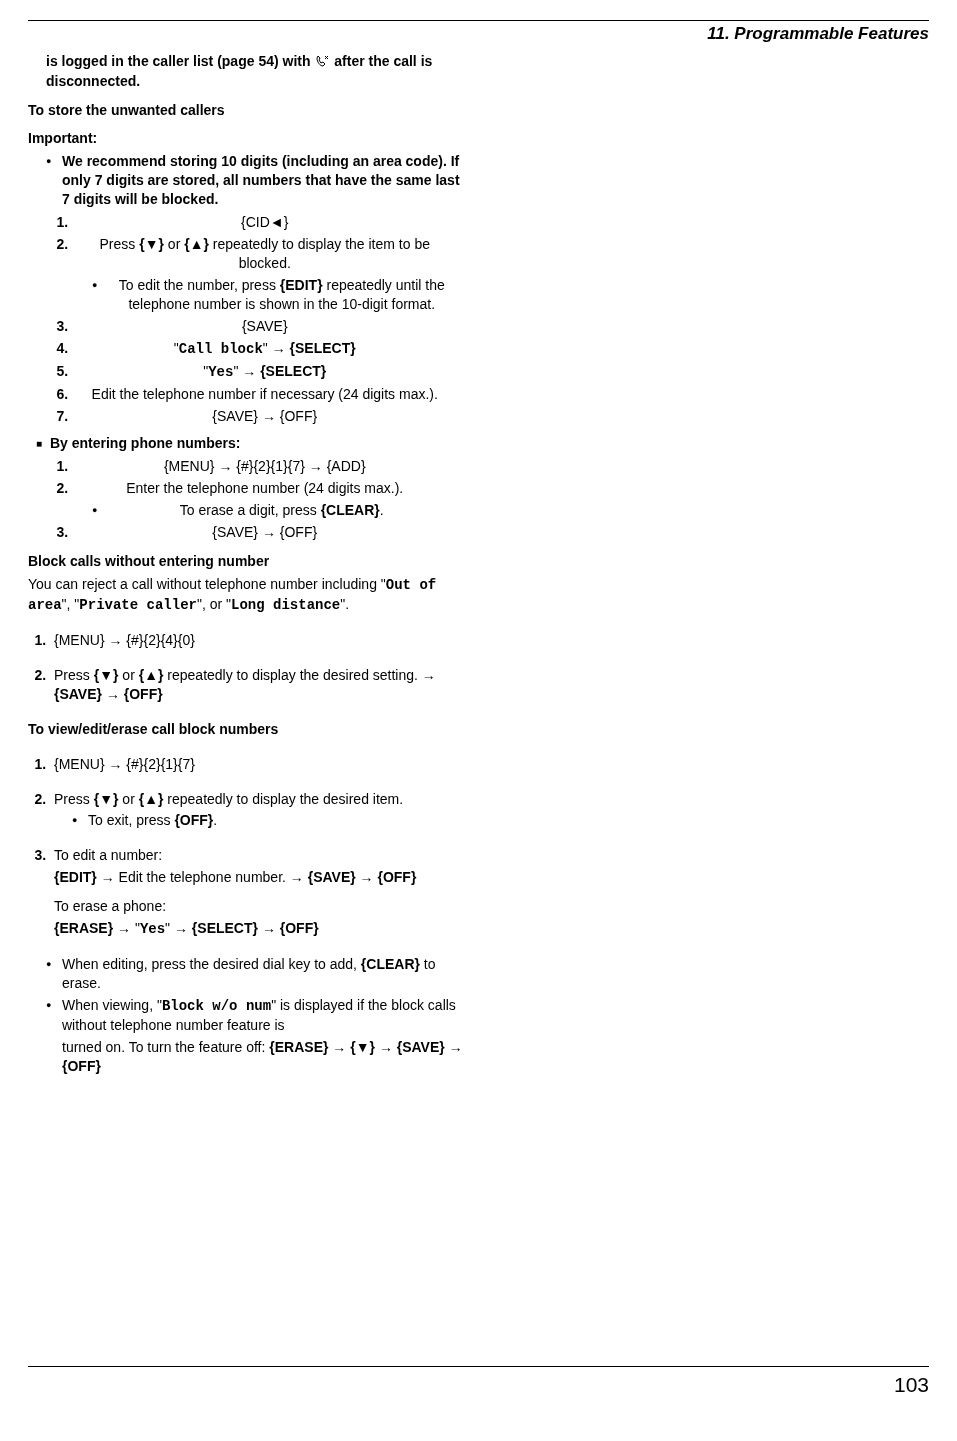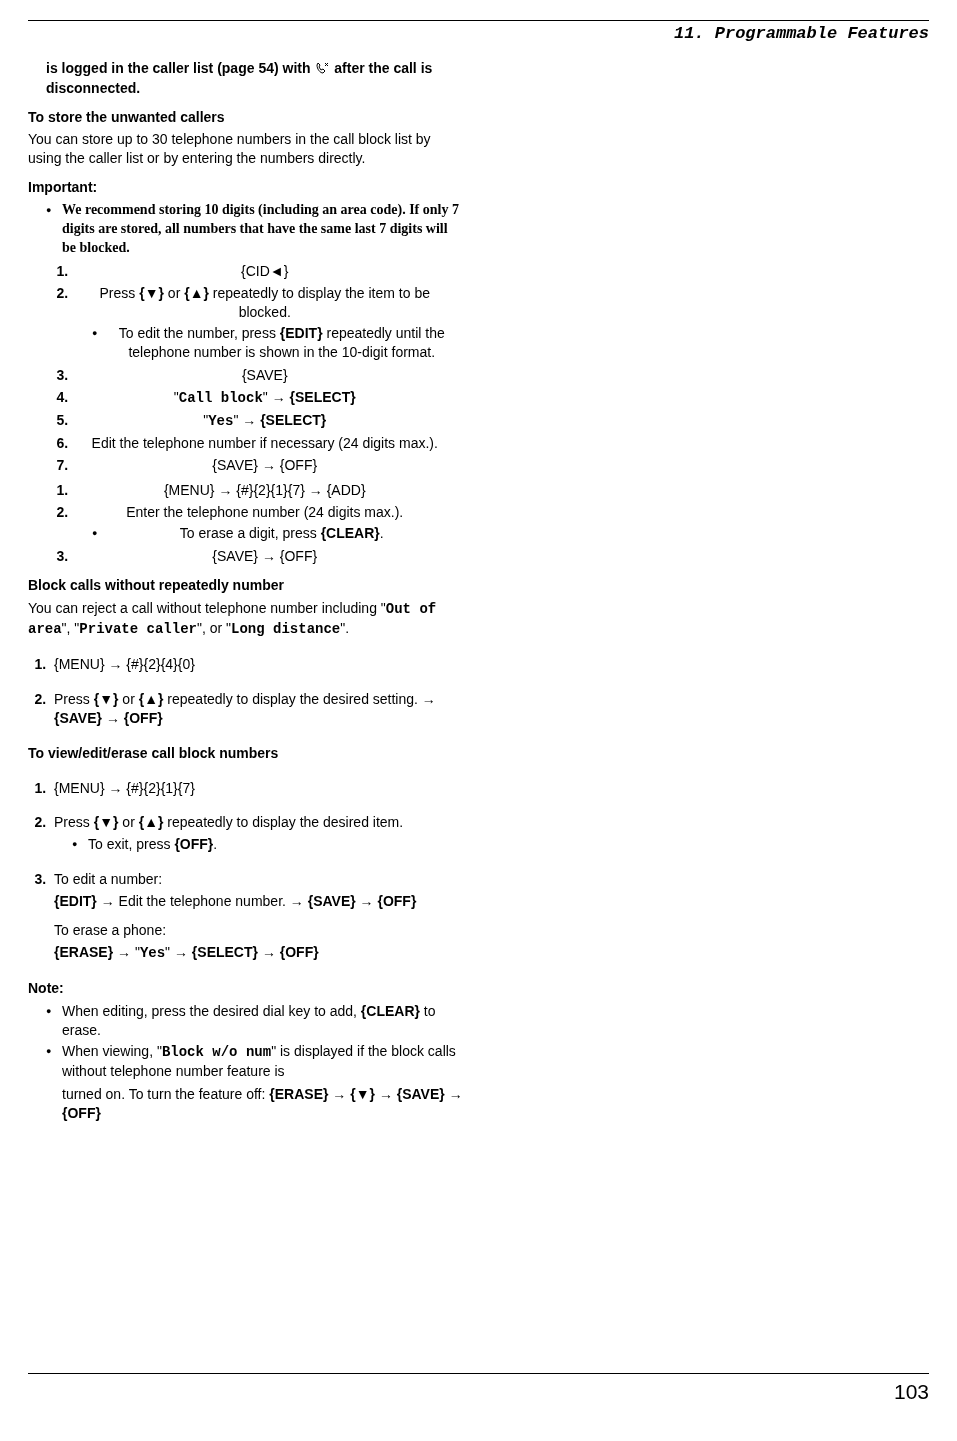--- a/index.html
+++ b/index.html
@@ -13,22 +13,21 @@
   }
   .top-rule {
     border-top: 1.5px solid #000;
     margin-bottom: 2px;
   }
   .chapter-title {
     text-align: right;
     font-weight: bold;
     font-style: italic;
     font-size: 17px;
-    margin: 0 0 9px 0;
-    font-family: Liberation Mono, monospace;
+    margin: 0 0 2px 0;
   }
   .columns {
     column-count: 2;
     column-gap: 30px;
     column-fill: auto;
     height: 1300px;
   }
   .p {
     margin: 4px 0 8px 0;
   }
@@ -73,21 +72,21 @@
     padding-left: 16px;
     margin: 3px 0;
   }
   ul.bullet > li::before {
     content: "\25CF";
     font-size: 9px;
     position: absolute;
     left: 0;
     top: 3px;
   }
-  ul.bullet-bold > li { font-weight: bold; font-family: Liberation Serif, serif; }
+  ul.bullet-bold > li { font-weight: bold; }
   .key { font-weight: bold; }
   .arrow { font-family: Arial, sans-serif; }
   .mono {
     font-family: "Courier New", monospace;
     font-weight: bold;
   }
   .black-sq::before {
     content: "\25A0";
     font-size: 10px;
     margin-right: 4px;
@@ -127,21 +126,20 @@
       <svg width="14" height="12" viewBox="0 0 14 12">
         <path d="M3,1 L5,3 L4,5 L6,8 L8,7 L10,9 L8,11 C5,11 2,7 2,3 Z" fill="none" stroke="#000" stroke-width="1"></path>
         <line x1="10" y1="1" x2="13" y2="4" stroke="#000" stroke-width="1"></line>
         <line x1="13" y1="1" x2="10" y2="4" stroke="#000" stroke-width="1"></line>
       </svg>
     </span>
     <span> after the call is disconnected.</span>
   </div>
 
   <div class="section-head">To store the unwanted callers</div>
-  <div class="p">You can store up to 30 telephone numbers in the call block list by using the caller list or by entering the numbers directly.</div>
 
   <div class="section-head">Important:</div>
   <ul class="bullet bullet-bold">
     <li>We recommend storing 10 digits (including an area code). If only 7 digits are stored, all numbers that have the same last 7 digits will be blocked.</li>
   </ul>
 
   <ol class="numlist">
     <li><span class="key">{CID◄}</span></li>
     <li>
       <span class="step-body">
@@ -157,34 +155,37 @@
     <li>
       <span class="step-body">"<span class="mono">Call block</span>" <span class="arrow">→</span> <span class="key">{SELECT}</span></span>
     </li>
     <li>
       <span class="step-body">"<span class="mono">Yes</span>" <span class="arrow">→</span> <span class="key">{SELECT}</span></span>
     </li>
     <li><span class="step-body">Edit the telephone number if necessary (24 digits max.).</span></li>
     <li><span class="key">{SAVE}</span> <span class="arrow">→</span> <span class="key">{OFF}</span></li>
   </ol>
 
+  <div class="subhead black-sq">
+    <span>By entering phone numbers:</span>
+  </div>
   <ol class="numlist">
     <li>
       <span class="key">{MENU}</span> <span class="arrow">→</span> <span class="key">{#}{2}{1}{7}</span> <span class="arrow">→</span> <span class="key">{ADD}</span>
     </li>
     <li>
       <span class="step-body">Enter the telephone number (24 digits max.).</span>
       <ul class="bullet">
         <li class="step-body">To erase a digit, press <span class="key">{CLEAR}</span>.</li>
       </ul>
     </li>
     <li><span class="key">{SAVE}</span> <span class="arrow">→</span> <span class="key">{OFF}</span></li>
   </ol>
 
-  <div class="section-head">Block calls without repeatedly number</div>
+  <div class="section-head">Block calls without entering number</div>
   <div class="p">
     <span>You can reject a call without telephone number including "</span><span class="mono">Out of area</span><span>", "</span><span class="mono">Private caller</span><span>", or "</span><span class="mono">Long distance</span><span>".</span>
   </div>
   <ol class="flush">
     <li>
       <span class="key">{MENU}</span> <span class="arrow">→</span> <span class="key">{#}{2}{4}{0}</span>
     </li>
     <li>
       <span class="step-body"><span>Press </span><span class="key">{▼}</span><span> or </span><span class="key">{▲}</span> repeatedly to display the desired setting. <span class="arrow">→</span> <span class="key">{SAVE}</span> <span class="arrow">→</span> <span class="key">{OFF}</span></span>
     </li>
@@ -207,21 +208,20 @@
         <span class="key">{EDIT}</span> <span class="arrow">→</span> Edit the telephone number. <span class="arrow">→</span> <span class="key">{SAVE}</span> <span class="arrow">→</span> <span class="key">{OFF}</span>
       </div>
       <div style="height:6px"></div>
       <span>To erase a phone:</span>
       <div class="after-sub">
         <span class="key">{ERASE}</span> <span class="arrow">→</span> "<span class="mono">Yes</span>" <span class="arrow">→</span> <span class="key">{SELECT}</span> <span class="arrow">→</span> <span class="key">{OFF}</span>
       </div>
     </li>
   </ol>
 
-  <div class="section-head">Note:</div>
   <ul class="bullet">
     <li>When editing, press the desired dial key to add, <span class="key">{CLEAR}</span> to erase.</li>
     <li>
       <span>When viewing, "</span><span class="mono">Block w/o num</span><span>" is displayed if the block calls without telephone number feature is</span>
     </li>
   </ul>
 
   <div class="p" style="margin-left:34px">
     <span>turned on. To turn the feature off: </span><span class="key">{ERASE}</span> <span class="arrow">→</span> <span class="key">{▼}</span> <span class="arrow">→</span> <span class="key">{SAVE}</span> <span class="arrow">→</span> <span class="key">{OFF}</span>
   </div>

